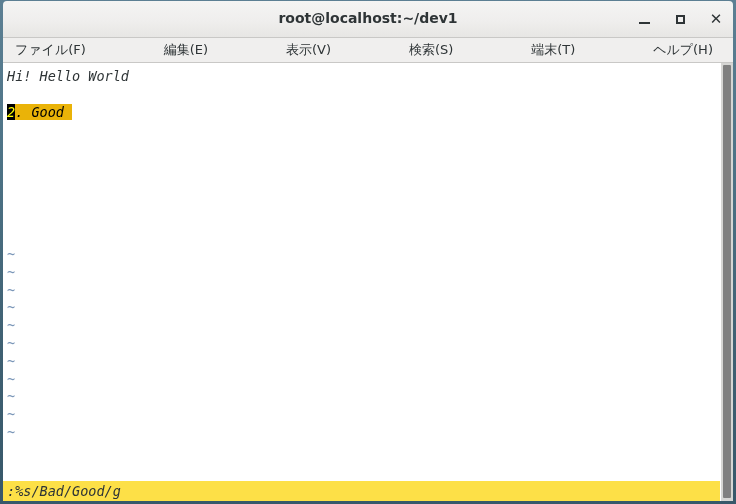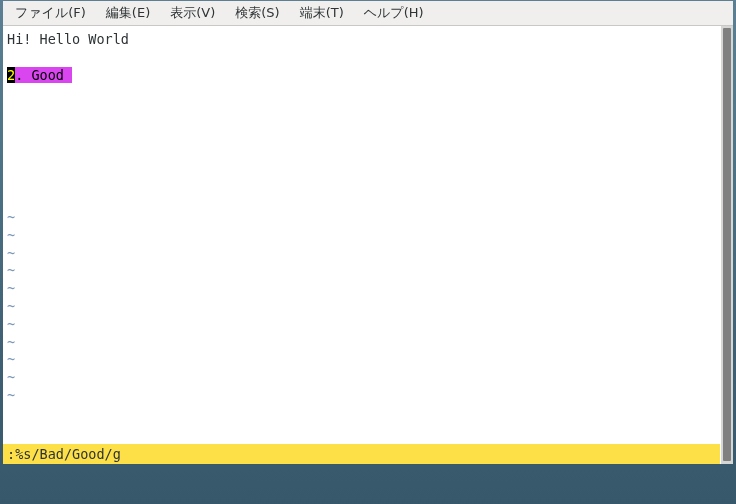--- a/index.html
+++ b/index.html
@@ -89,20 +89,21 @@
 
   
   .menubar {
     height: 25px;
     background: #f0efee;
     border-bottom: 1px solid #c9c8c6;
     display: flex;
     align-items: center;
     padding-left: 12px;
     box-sizing: border-box;
+    justify-content: space-between;
   }
   .menu-item {
     font-size: 13px;
     color: #2e3436;
     margin-right: 20px;
     white-space: nowrap;
     cursor: default;
     font-family: "DejaVu Sans", sans-serif;
   }
 
@@ -114,34 +115,35 @@
     display: flex;
     box-sizing: border-box;
   }
   .term-screen {
     position: relative;
     flex: 1 1 auto;
     background: #ffffff;
     overflow: hidden;
     padding: 5px 0 0 4px;
     box-sizing: border-box;
+    font-style: italic;
   }
   .line {
     height: 17.8px;
     line-height: 17.8px;
     font-family: "DejaVu Sans Mono", monospace;
     font-size: 13.5px;
     color: #2e3436;
     white-space: pre;
   }
   .line.tilde {
     color: #7a96b8;
   }
   .hl {
-    background: #d946ef;
+    background: #eab308;
     color: #000000;
   }
   .cursor {
     background: #000000;
     color: #ffff00;
   }
 
   
   .statusline {
     position: absolute;
@@ -176,20 +178,34 @@
     bottom: 3px;
     background: #808080;
     border-radius: 1px;
   }
 </style>
 </head>
 <body>
 
 <div class="window">
 
+  <div class="titlebar">
+    <div class="title-text">root@localhost:~/dev1</div>
+    <div class="win-buttons">
+      <div class="win-btn">
+        <span class="glyph-min"></span>
+      </div>
+      <div class="win-btn">
+        <span class="glyph-max"></span>
+      </div>
+      <div class="win-btn">
+        <span class="glyph-close">✕</span>
+      </div>
+    </div>
+  </div>
 
   <div class="menubar">
     <div class="menu-item">ファイル(F)</div>
     <div class="menu-item">編集(E)</div>
     <div class="menu-item">表示(V)</div>
     <div class="menu-item">検索(S)</div>
     <div class="menu-item">端末(T)</div>
     <div class="menu-item">ヘルプ(H)</div>
   </div>
 

